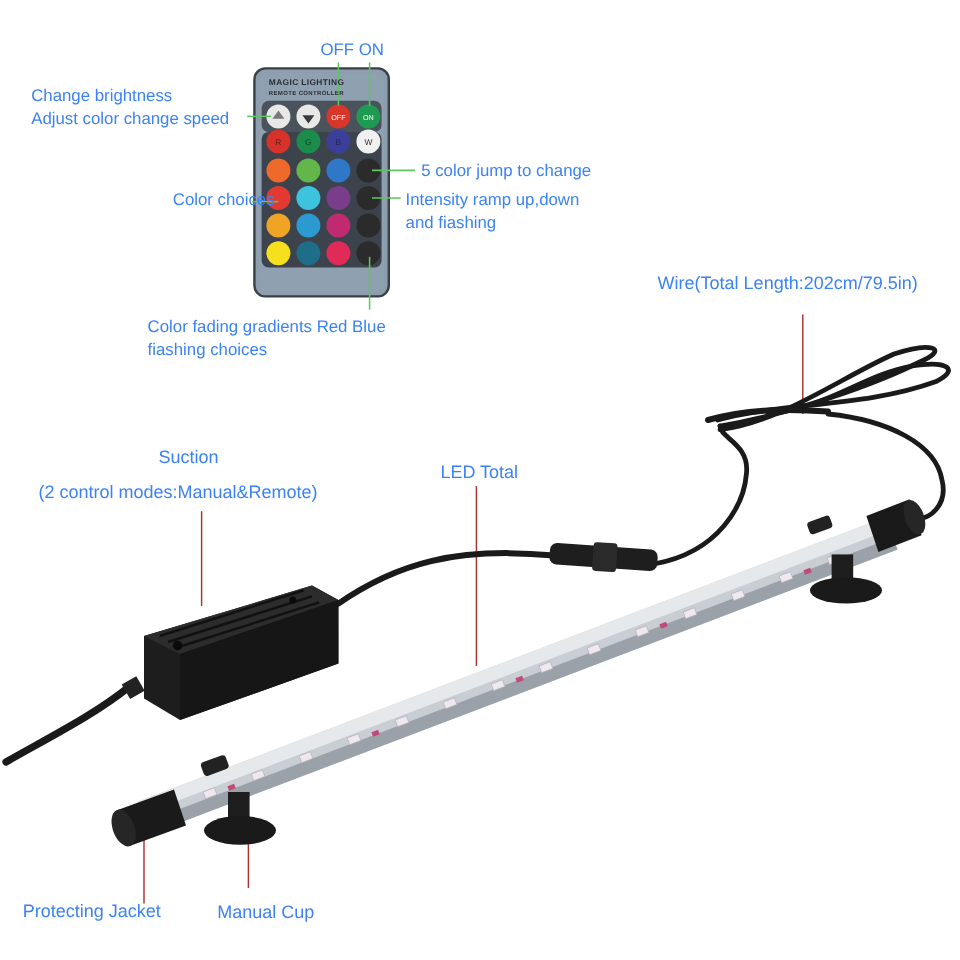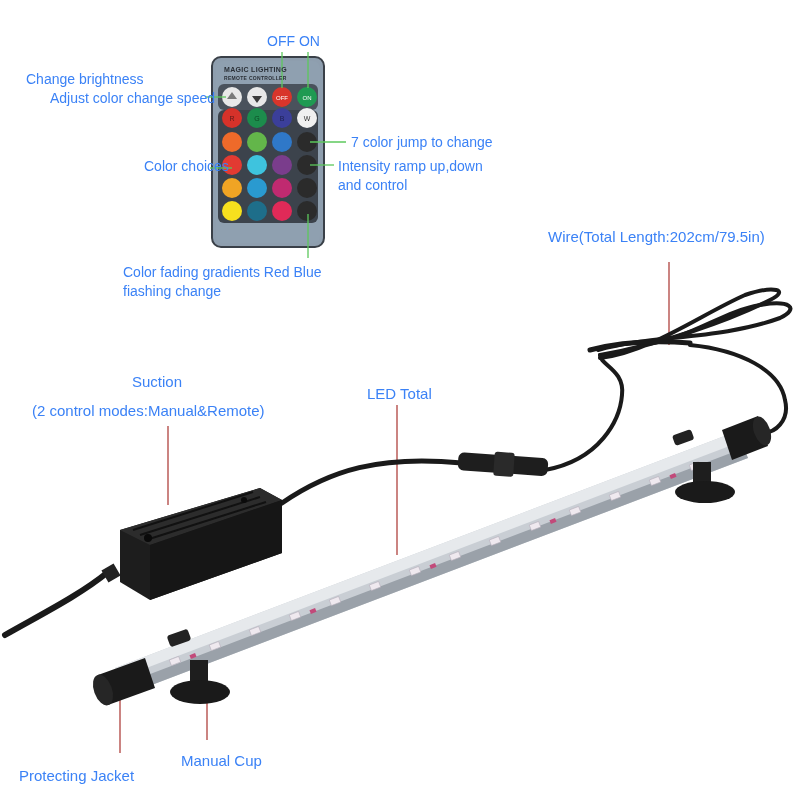--- a/index.html
+++ b/index.html
@@ -160,26 +160,26 @@
     <ellipse cx="705" cy="492" rx="30" ry="11" fill="#1a1a1a"></ellipse>
     <rect x="673" y="432" width="20" height="11" rx="3" fill="#222" transform="rotate(-20 683 437)"></rect>
   </g>
 </svg>
 
 <div class="remote-title" style="left:224px;top:66px;">MAGIC LIGHTING</div>
 <div class="remote-title" style="left:224px;top:75px;font-size:5px;">REMOTE CONTROLLER</div>
 
 <div class="lbl" style="left:267px;top:32px;">OFF ON</div>
 <div class="lbl" style="left:26px;top:70px;">Change brightness</div>
-<div class="lbl" style="left:26px;top:89px;margin-left:24px;">Adjust color change speed</div>
+<div class="lbl" style="left:26px;top:89px;">Adjust color change speed</div>
 <div class="lbl" style="left:115px;top:157px;margin-left:29px;">Color choices</div>
-<div class="lbl" style="left:351px;top:133px;">7 color jump to change</div>
+<div class="lbl" style="left:351px;top:133px;">5 color jump to change</div>
 <div class="lbl" style="left:338px;top:157px;">Intensity ramp up,down</div>
-<div class="lbl" style="left:338px;top:176px;">and control</div>
+<div class="lbl" style="left:338px;top:176px;">and fiashing</div>
 <div class="lbl" style="left:123px;top:263px;">Color fading gradients Red Blue</div>
-<div class="lbl" style="left:123px;top:282px;">fiashing change</div>
+<div class="lbl" style="left:123px;top:282px;">fiashing choices</div>
 
 <div class="lbl lg" style="left:548px;top:228px;text-align:center;">Wire(Total Length:202cm/79.5in)</div>
 <div class="lbl lg" style="left:132px;top:373px;">Suction</div>
 <div class="lbl lg" style="left:32px;top:402px;">(2 control modes:Manual&amp;Remote)</div>
 <div class="lbl lg" style="left:367px;top:385px;">LED Total</div>
-<div class="lbl lg" style="left:19px;top:767px;">Protecting Jacket</div>
+<div class="lbl lg" style="left:19px;top:751px;">Protecting Jacket</div>
 <div class="lbl lg" style="left:181px;top:752px;">Manual Cup</div>
 
 </body></html>

